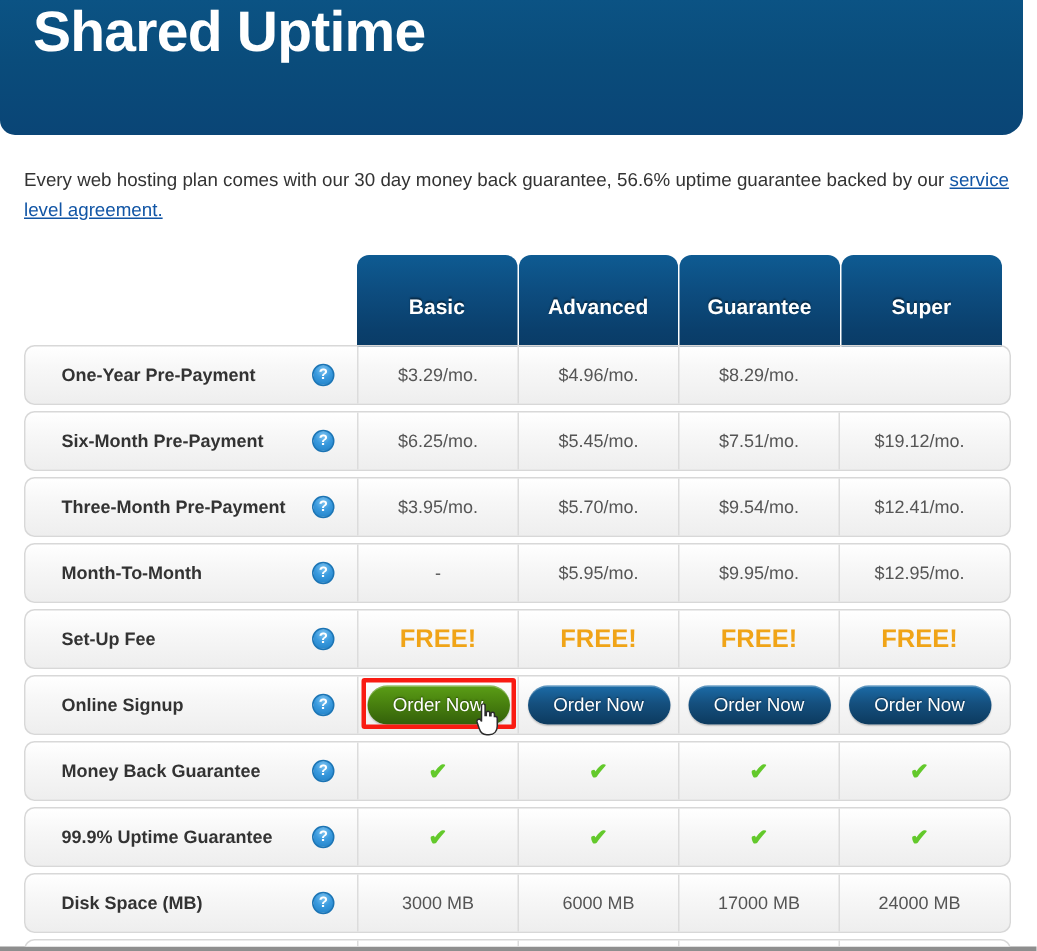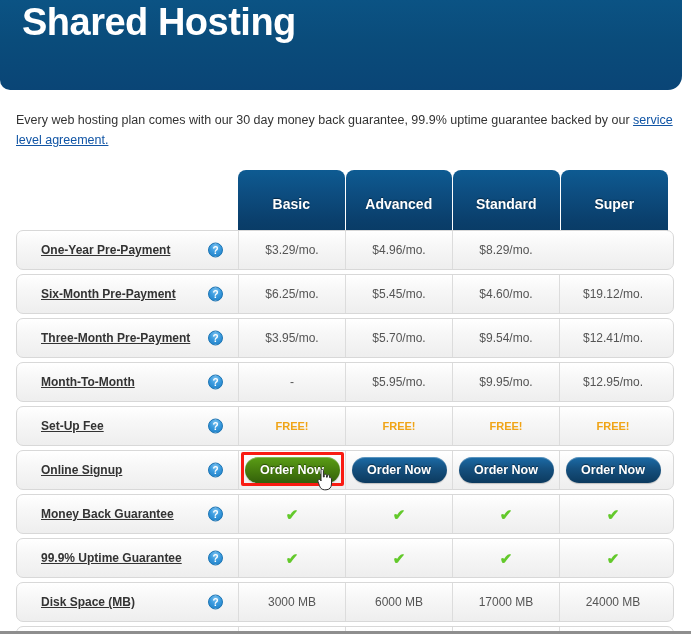--- a/index.html
+++ b/index.html
@@ -103,21 +103,20 @@
   .row-spacer { height: 4px; }
   .row-label {
     width: 221px;
     display: flex;
     align-items: center;
     padding-left: 24px;
     font-size: 12px;
     font-weight: bold;
     color: #333333;
     position: relative;
-    text-decoration: underline;
   }
   .help-icon {
     position: absolute;
     right: 15px;
     top: 50%;
     transform: translateY(-50%);
     width: 15px; height: 15px;
     border-radius: 50%;
     background: radial-gradient(circle at 50% 25%, #7dc3f0 0%, #3a9ade 45%, #1d7ec4 100%);
     border: 1px solid #1b74b4;
@@ -129,39 +128,39 @@
   }
   .cell {
     width: 107px;
     border-left: 1px solid #dcdcdc;
     display: flex;
     align-items: center;
     justify-content: center;
     font-size: 12px;
     color: #555555;
   }
-  .cell.free { color: #f0a417; font-weight: bold; font-size: 11px; }
+  .cell.free { color: #f0a417; font-weight: bold; font-size: 17px; }
   .cell .check {
     color: #63c92b;
     font-size: 15px;
     font-weight: bold;
     line-height: 1;
   }
 
   
   .row.signup .cell { padding: 0; position: relative; }
   .btn {
     width: 95px;
     height: 26px;
     border-radius: 13px;
     background: linear-gradient(180deg, #1b6ca8 0%, #15507f 45%, #0c3a5e 100%);
     border: 1px solid #0a3css;
     color: #ffffff;
     font-size: 12.5px;
-    font-weight: bold;
+    font-weight: normal;
     display: flex;
     align-items: center;
     justify-content: center;
     text-shadow: 0 -1px 1px rgba(0,0,0,0.5);
     box-shadow: inset 0 1px 0 rgba(255,255,255,0.28), 0 1px 1px rgba(0,0,0,0.2);
   }
   .btn.green {
     background: linear-gradient(180deg, #5b9e16 0%, #49820f 45%, #33600a 100%);
   }
   .highlight-box {
@@ -179,29 +178,29 @@
     top: 18px;
     width: 16px;
     height: 22px;
     pointer-events: none;
   }
 </style>
 </head>
 <body>
 
 <div class="banner">
-  <div class="banner-title">Shared Hosting</div>
+  <div class="banner-title">Shared Uptime</div>
 </div>
 
-<div class="intro"><span>Every web hosting plan comes with our 30 day money back guarantee, 99.9% uptime guarantee backed by our </span><a href="#">service level agreement.</a></div>
+<div class="intro"><span>Every web hosting plan comes with our 30 day money back guarantee, 56.6% uptime guarantee backed by our </span><a href="#">service level agreement.</a></div>
 
 <div class="plan-tabs">
   <div class="plan-tab">Basic</div>
   <div class="plan-tab">Advanced</div>
-  <div class="plan-tab">Standard</div>
+  <div class="plan-tab">Guarantee</div>
   <div class="plan-tab">Super</div>
 </div>
 
 <div class="rows">
     <div class="row">
       <div class="row-label">
         <span>One-Year Pre-Payment</span>
         <span class="help-icon">?</span>
       </div>
       <div class="cell">$3.29/mo.</div>
@@ -209,21 +208,21 @@
       <div class="cell">$8.29/mo.</div>
     </div>
     <div class="row-spacer"></div>
     <div class="row">
       <div class="row-label">
         <span>Six-Month Pre-Payment</span>
         <span class="help-icon">?</span>
       </div>
       <div class="cell">$6.25/mo.</div>
       <div class="cell">$5.45/mo.</div>
-      <div class="cell">$4.60/mo.</div>
+      <div class="cell">$7.51/mo.</div>
       <div class="cell">$19.12/mo.</div>
     </div>
     <div class="row-spacer"></div>
     <div class="row">
       <div class="row-label">
         <span>Three-Month Pre-Payment</span>
         <span class="help-icon">?</span>
       </div>
       <div class="cell">$3.95/mo.</div>
       <div class="cell">$5.70/mo.</div>

